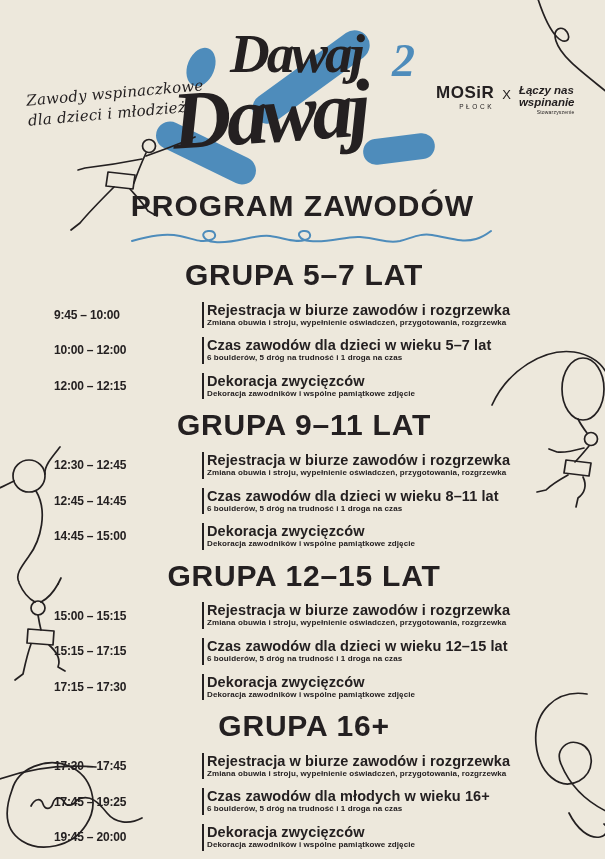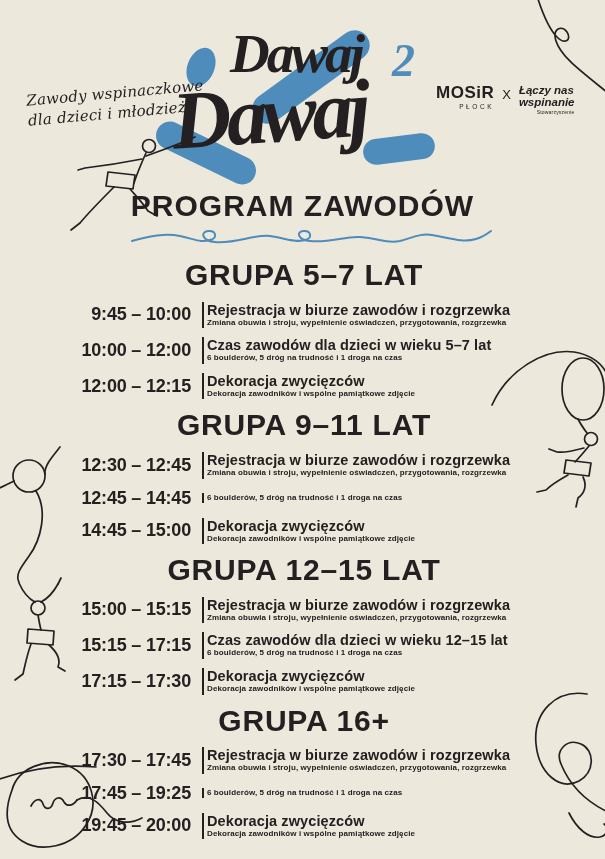--- a/index.html
+++ b/index.html
@@ -39,22 +39,22 @@
   
   .title{position:absolute;top:189px;left:0;width:100%;text-align:center;
          font-size:30px;font-weight:700;letter-spacing:1px;}
 
   
   .content{position:absolute;top:258px;left:54px;width:500px;}
   .group{margin-bottom:3px;}
   .group-heading{text-align:center;font-size:30px;font-weight:700;letter-spacing:0.8px;
                  line-height:1.15;margin-bottom:9px;}
   .row{display:flex;align-items:center;margin-bottom:9px;}
-  .row-time{width:148px;text-align:right;padding-right:11px;font-weight:700;
-            font-size:18px;letter-spacing:-0.2px;white-space:nowrap;}
+  .row-time{width:148px;padding-right:11px;font-weight:700;
+            font-size:12px;letter-spacing:-0.2px;white-space:nowrap;}
   .row-body{border-left:2.5px solid var(--ink);padding-left:3px;}
   .row-title{font-weight:700;font-size:14.5px;line-height:1.12;letter-spacing:0.1px;white-space:nowrap;}
   .row-sub{font-weight:700;font-size:8px;line-height:1.3;letter-spacing:0.1px;white-space:nowrap;}
 </style>
 </head>
 <body>
 
 <div class="poster">
 
   <svg class="doodles" viewBox="0 0 605 859" width="605" height="859">
@@ -193,20 +193,21 @@
       <div class="row">
         <div class="row-time">12:30 – 12:45</div>
         <div class="row-body">
           <div class="row-title">Rejestracja w biurze zawodów i rozgrzewka</div>
           <div class="row-sub">Zmiana obuwia i stroju, wypełnienie oświadczeń, przygotowania, rozgrzewka</div>
         </div>
       </div>
       <div class="row">
         <div class="row-time">12:45 – 14:45</div>
         <div class="row-body">
+          <div class="row-title">Czas zawodów dla dzieci w wieku 8–11 lat</div>
           <div class="row-sub">6 boulderów, 5 dróg na trudność i 1 droga na czas</div>
         </div>
       </div>
       <div class="row">
         <div class="row-time">14:45 – 15:00</div>
         <div class="row-body">
           <div class="row-title">Dekoracja zwycięzców</div>
           <div class="row-sub">Dekoracja zawodników i wspólne pamiątkowe zdjęcie</div>
         </div>
       </div>
@@ -242,20 +243,21 @@
       <div class="row">
         <div class="row-time">17:30 – 17:45</div>
         <div class="row-body">
           <div class="row-title">Rejestracja w biurze zawodów i rozgrzewka</div>
           <div class="row-sub">Zmiana obuwia i stroju, wypełnienie oświadczeń, przygotowania, rozgrzewka</div>
         </div>
       </div>
       <div class="row">
         <div class="row-time">17:45 – 19:25</div>
         <div class="row-body">
+          <div class="row-title">Czas zawodów dla młodych w wieku 16+</div>
           <div class="row-sub">6 boulderów, 5 dróg na trudność i 1 droga na czas</div>
         </div>
       </div>
       <div class="row">
         <div class="row-time">19:45 – 20:00</div>
         <div class="row-body">
           <div class="row-title">Dekoracja zwycięzców</div>
           <div class="row-sub">Dekoracja zawodników i wspólne pamiątkowe zdjęcie</div>
         </div>
       </div>

